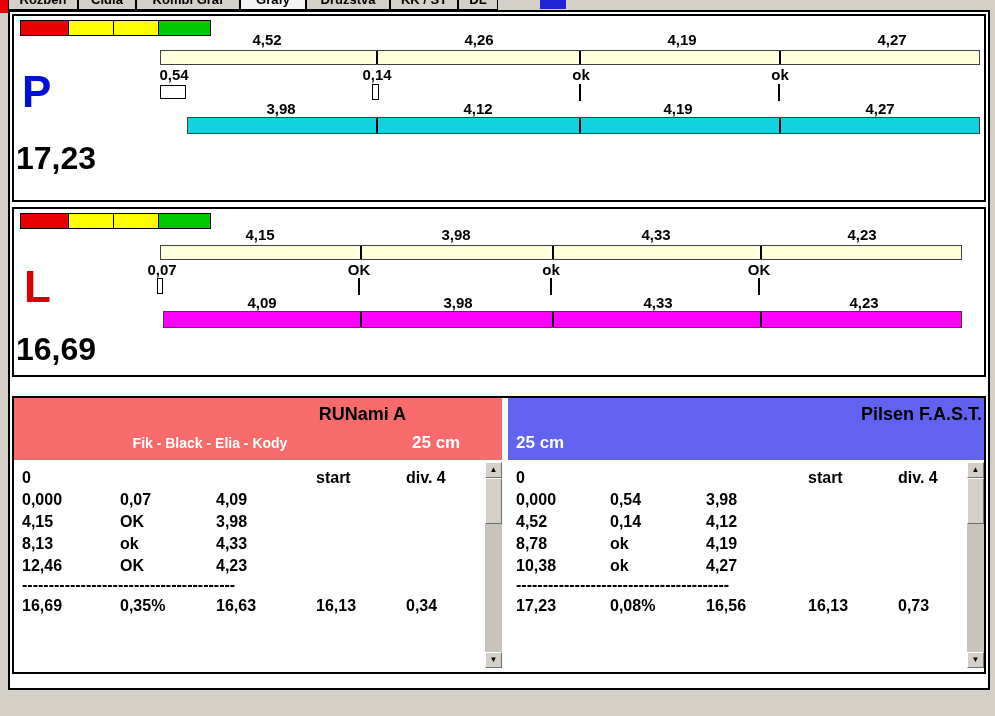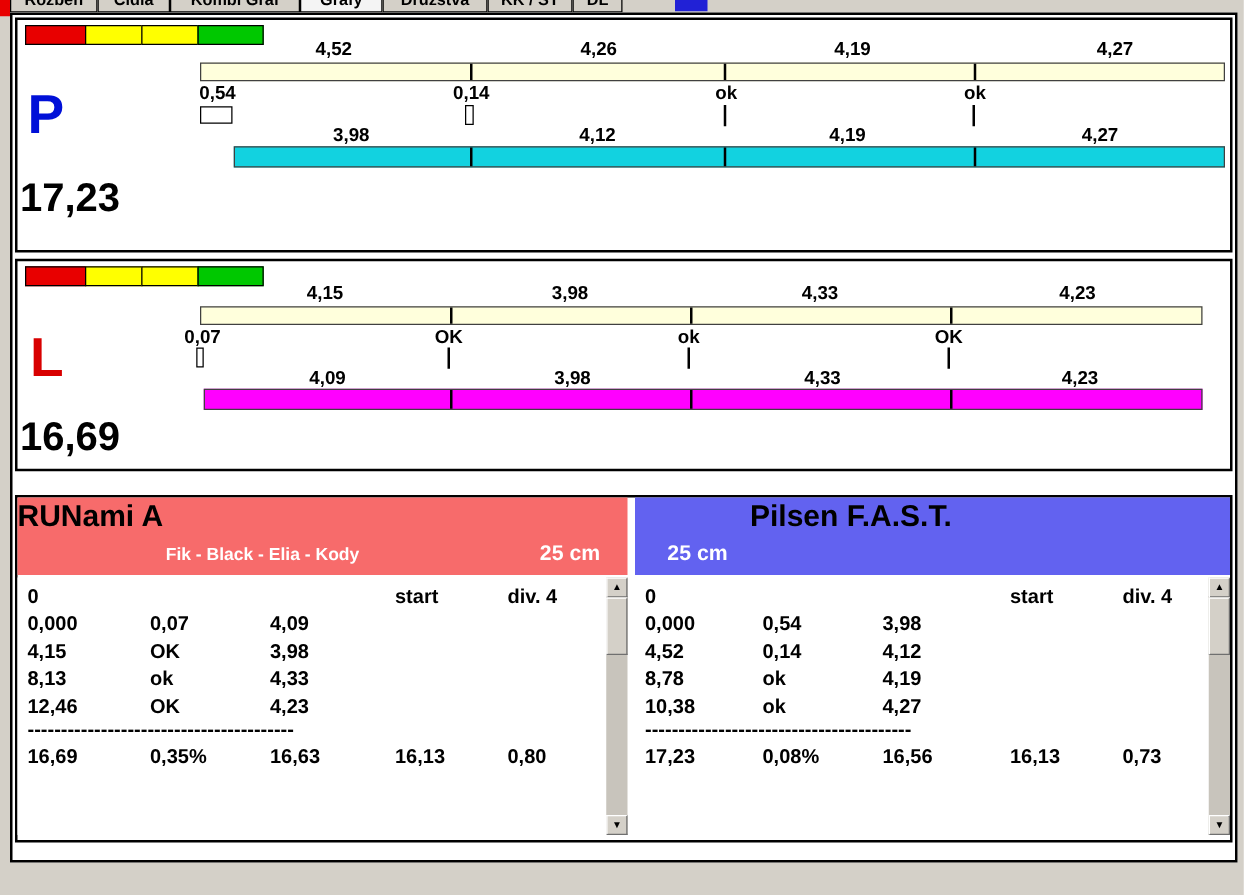--- a/index.html
+++ b/index.html
@@ -40,23 +40,23 @@
   .hbar.cyan  { height:17px; background: var(--p_bar,#12d2e0); }
   .hbar.magenta { height:17px; background: var(--l_bar,#ff00ff); }
   .bar-div { position:absolute; top:0; bottom:0; width:2px; background:#000; }
   .tickmark { position:absolute; width:2px; height:17px; background:#000; }
   .start-box { position:absolute; background:#fff; border:1px solid #000; }
 
   
   .team-header { position:absolute; top:0; height:62px; }
   .team-header.red  { left:0;    width:488px; background: var(--team_left_bg,#f76b6b); }
   .team-header.blue { left:494px; width:476px; background: var(--team_right_bg,#6262f0); }
-  .th-title { position:absolute; top:6px; font-size:24px; line-height:20px; text-align:left; color:#000; }
+  .th-title { position:absolute; top:6px; font-size:18px; line-height:20px; text-align:right; color:#000; }
   .th-dogs  { position:absolute; top:37px; font-size:14px; line-height:16px; text-align:center; color:#fff; }
-  .th-cat   { position:absolute; top:35px; font-size:17px; line-height:20px; text-align:center; color:#fff; }
+  .th-cat   { position:absolute; top:35px; font-size:17px; line-height:20px; color:#fff; }
   .datebox { position:absolute; left:384px; top:0; width:212px; height:30px; background:#fff;
              border:2px solid #000; text-align:center; line-height:26px; font-size:17px; z-index:2; }
 
   .rtable { position:absolute; top:64px; height:206px; background:#fff; }
   .rtable.lt { left:0;    width:488px; }
   .rtable.rt { left:494px; width:476px; }
   .trow { position:absolute; left:0; right:18px; height:20px; font-size:16px; line-height:20px; }
   .trow .c { position:absolute; white-space:nowrap; }
 
   .vscroll { position:absolute; right:0; top:0; width:17px; height:100%; background:#c8c4bc; }
@@ -218,21 +218,21 @@
           <span class="c" style="left:202px">4,23</span>
         </div>
         <div class="trow" style="top:113px">
           <span class="c" style="left:8px">----------------------------------------</span>
         </div>
         <div class="trow" style="top:134px">
           <span class="c" style="left:8px">16,69</span>
           <span class="c" style="left:106px">0,35%</span>
           <span class="c" style="left:202px">16,63</span>
           <span class="c" style="left:302px">16,13</span>
-          <span class="c" style="left:392px">0,80</span>
+          <span class="c" style="left:392px">0,34</span>
         </div>
         <div class="vscroll">
           <div class="sbtn up">
               <span class="arr">▲</span>
             </div>
           <div class="sthumb"></div>
           <div class="sbtn down">
               <span class="arr">▼</span>
             </div>
         </div>

